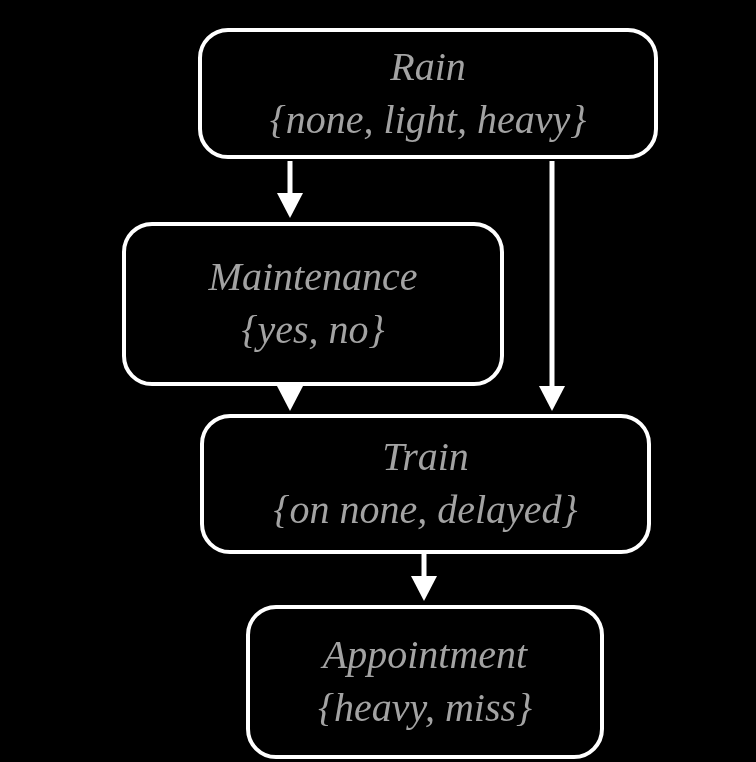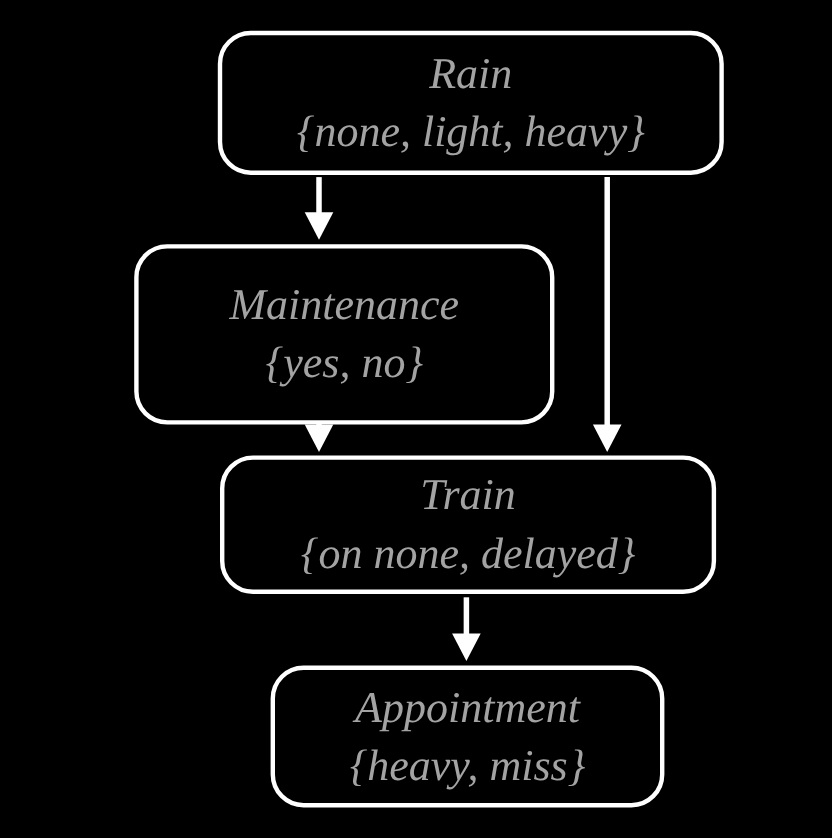--- a/index.html
+++ b/index.html
@@ -37,22 +37,22 @@
     font-style: italic;
     font-size: 40px;
     line-height: 1.32;
   }
   .node .node-label,
   .node .node-values {
     white-space: nowrap;
   }
   .node-rain        { left: 198px; top: 28px;  width: 460px; height: 131px; }
   .node-maintenance { left: 98px;  top: 222px; width: 382px; height: 164px; margin-left: 24px; }
-  .node-train       { left: 200px; top: 414px; width: 451px; height: 126px; }
-  .node-appointment { left: 246px; top: 605px; width: 358px; height: 129px; }
+  .node-train       { left: 200px; top: 414px; width: 451px; height: 140px; }
+  .node-appointment { left: 246px; top: 605px; width: 358px; height: 154px; }
 
   .edge-line {
     stroke: #ffffff;
     stroke-width: 5;
   }
   .edge-head {
     fill: #ffffff;
   }
 </style>
 </head>

